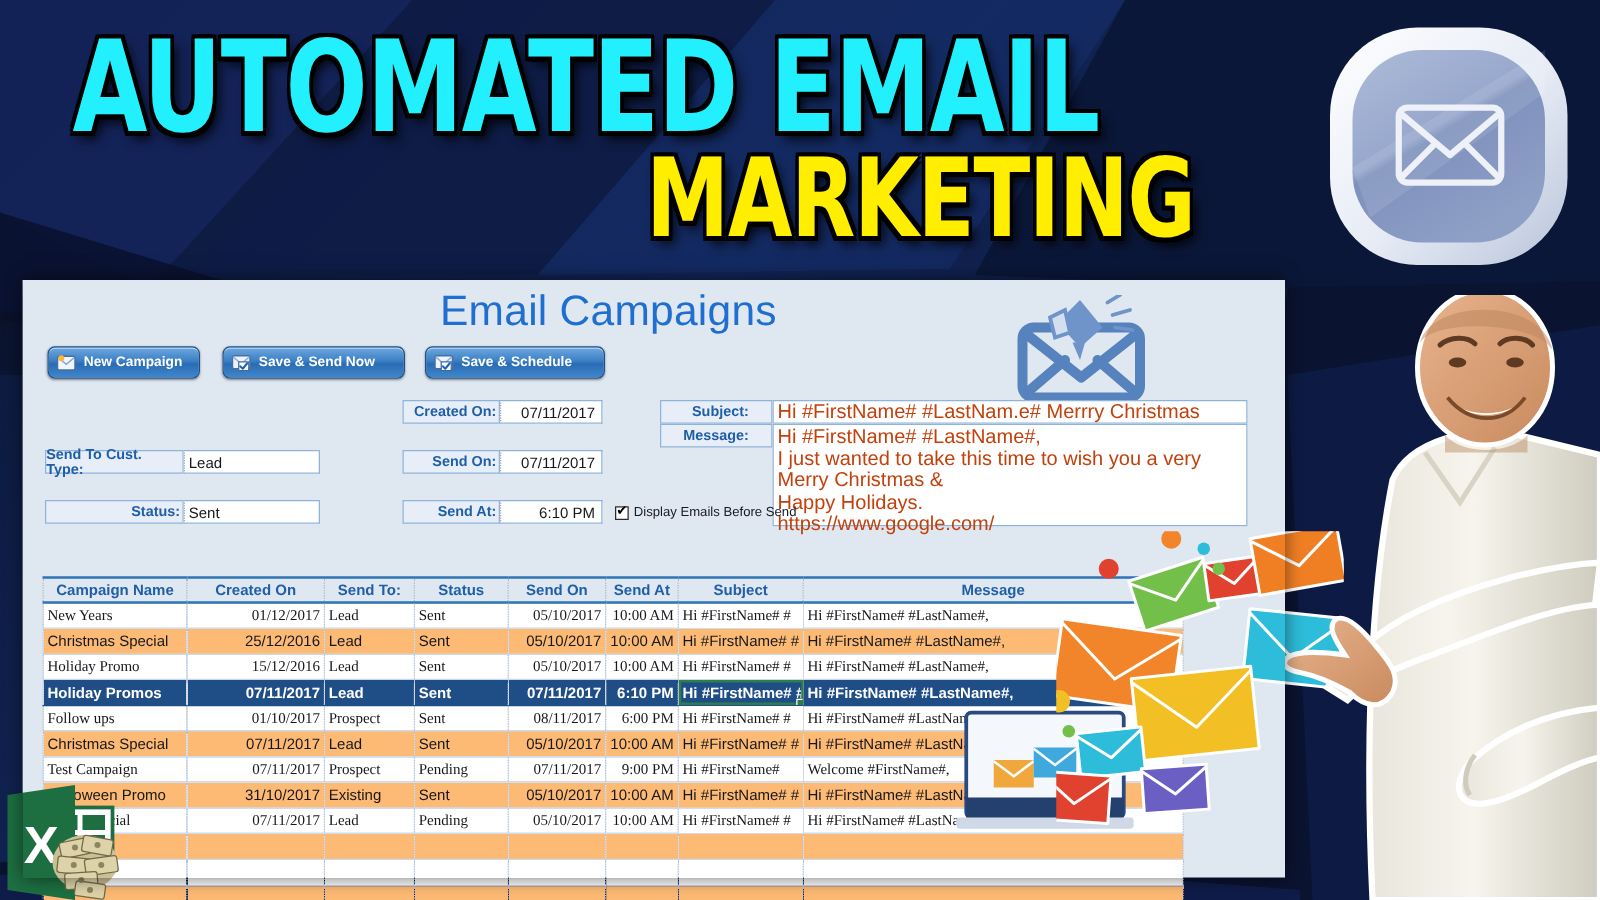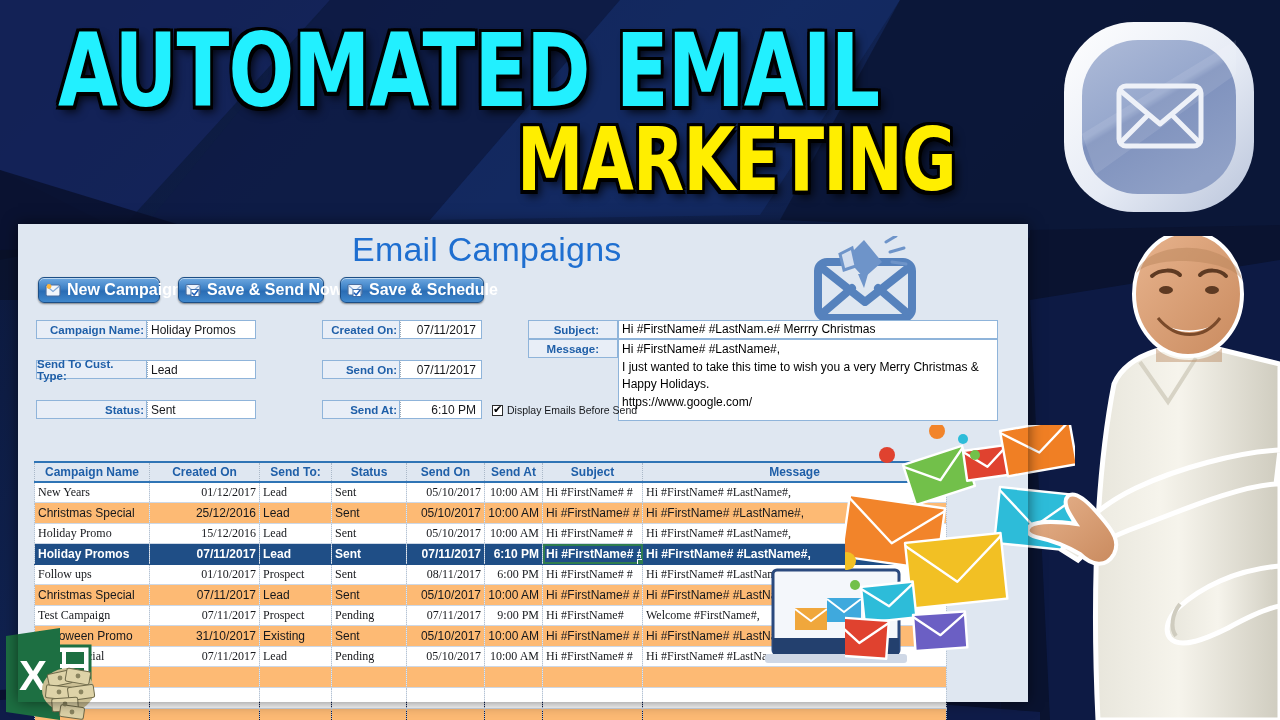--- a/index.html
+++ b/index.html
@@ -70,21 +70,21 @@
     letter-spacing: .2px;
   }
 
   
   .btn {
     position: absolute; height: 26px;
     border-radius: 6px;
     border: 1px solid #1d4f86;
     background: linear-gradient(180deg,#6ea8e0 0%, #3b7fc4 45%, #2a6cb4 55%, #3f87cc 100%);
     box-shadow: inset 0 1px 0 rgba(255,255,255,.55), 0 1px 2px rgba(0,0,0,.45);
-    color: #fff; font-size: 16px; font-weight: bold;
+    color: #fff; font-size: 11px; font-weight: bold;
     display: flex; align-items: center; gap: 5px;
     padding: 0 9px 0 6px;
     white-space: nowrap;
     font-family: "Liberation Sans", sans-serif;
   }
   .btn .bico { width: 17px; height: 14px; flex: 0 0 auto; }
 
   
   .fld { position: absolute; height: 19px; display: flex; }
   .fld .lab {
@@ -99,21 +99,21 @@
     display: flex; align-items: center; padding-left: 3px;
   }
   .fld .val.r { justify-content: flex-end; padding-right: 5px; }
   .sm-lab {
     position: absolute; background: #e8eef7; border: 1px solid #8fb4da;
     color: #1f5fa8; font-weight: bold; font-size: 11.5px;
     display: flex; align-items: center; justify-content: flex-end; padding-right: 18px;
   }
   .sm-val {
     position: absolute; background: #fff; border: 1px solid #8fb4da;
-    color: #000000; font-size: 12px; padding: 1px 3px;
+    color: #c2410c; font-size: 16px; padding: 1px 3px;
     line-height: 17.6px;
   }
 
   .chk { position: absolute; display: flex; align-items: center; gap: 4px; font-size: 10.5px; color: #17191d; }
   .chk .box {
     width: 11px; height: 11px; background: #fff; border: 1px solid #2b2b2b;
     position: relative; flex: 0 0 auto;
   }
   .chk .box::after {
     content: "✔"; position: absolute; left: 0px; top: -3px;
@@ -252,24 +252,20 @@
   <div class="btn" style="left:340px; top:277px; width:144px;">
     <svg class="bico" viewBox="0 0 17 14">
       <rect x="1" y="1.5" width="14" height="10.5" rx="1.5" fill="#eef4fb" stroke="#4a6fa1" stroke-width="1.2"></rect>
       <path d="M1.5,2.5 L8,8 L14.5,2.5" fill="none" stroke="#8fb1dc" stroke-width="1.2"></path>
       <rect x="6" y="6.5" width="8" height="7" fill="#fff" stroke="#3c6ca8" stroke-width="1"></rect>
       <path d="M7.2,10 L9.2,12 L12.8,7.6" fill="none" stroke="#1f5fb8" stroke-width="1.6" stroke-linecap="round" stroke-linejoin="round"></path>
     </svg>
     <span>Save &amp; Schedule</span>
   </div>
 
-  <div class="fld" style="left:36px; top:320px; width:220px;">
-    <div class="lab" style="width:111px;">Campaign Name:</div>
-    <div class="val" style="width:109px;">Holiday Promos</div>
-  </div>
 
   <div class="fld" style="left:36px; top:360px; width:220px;">
     <div class="lab" style="width:111px;">Send To Cust. Type:</div>
     <div class="val" style="width:109px;">Lead</div>
   </div>
 
   <div class="fld" style="left:36px; top:400px; width:220px;">
     <div class="lab" style="width:111px;">Status:</div>
     <div class="val" style="width:109px;">Sent</div>
   </div>

